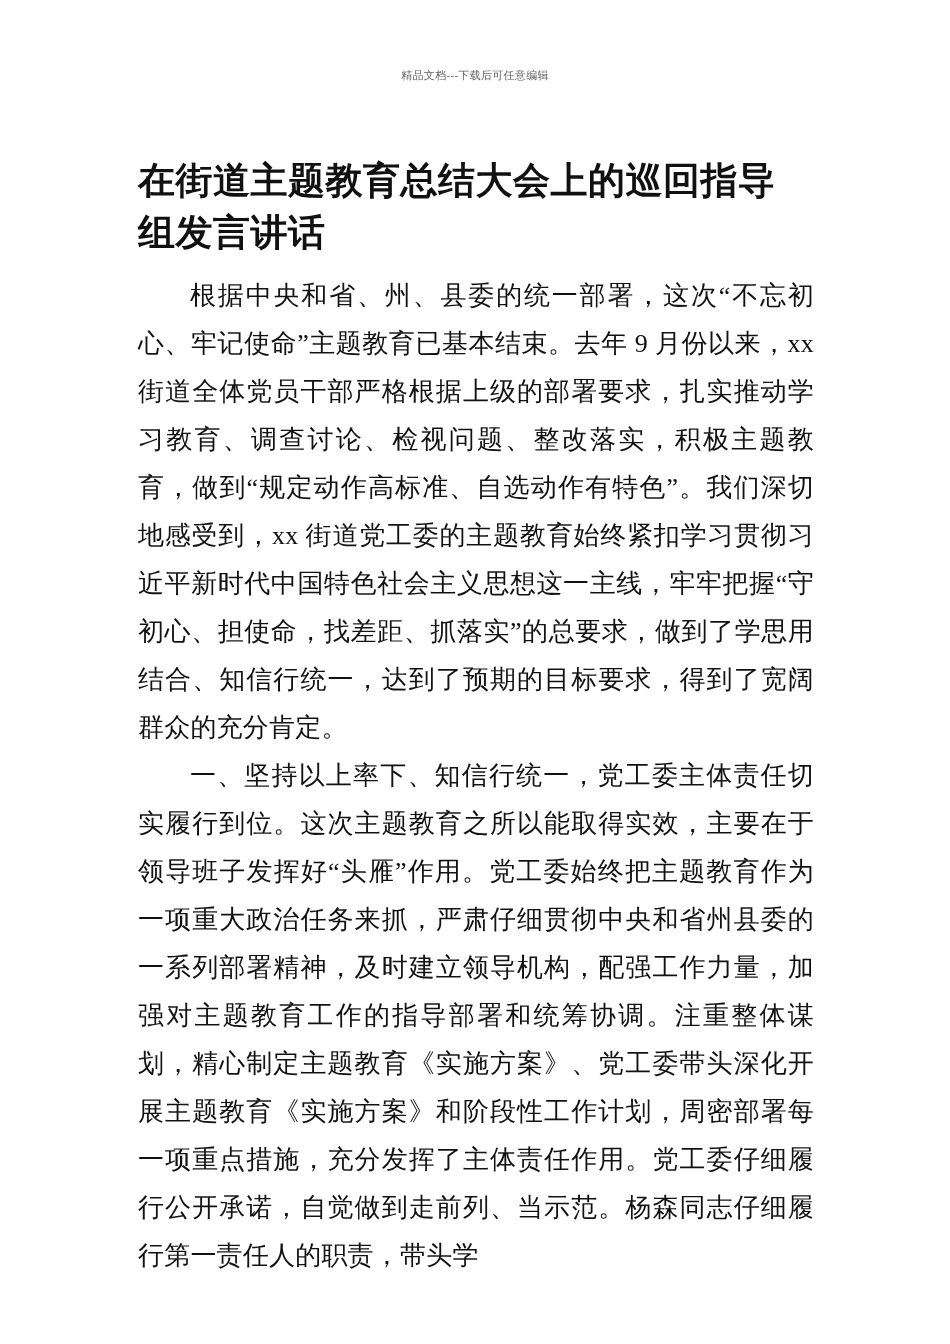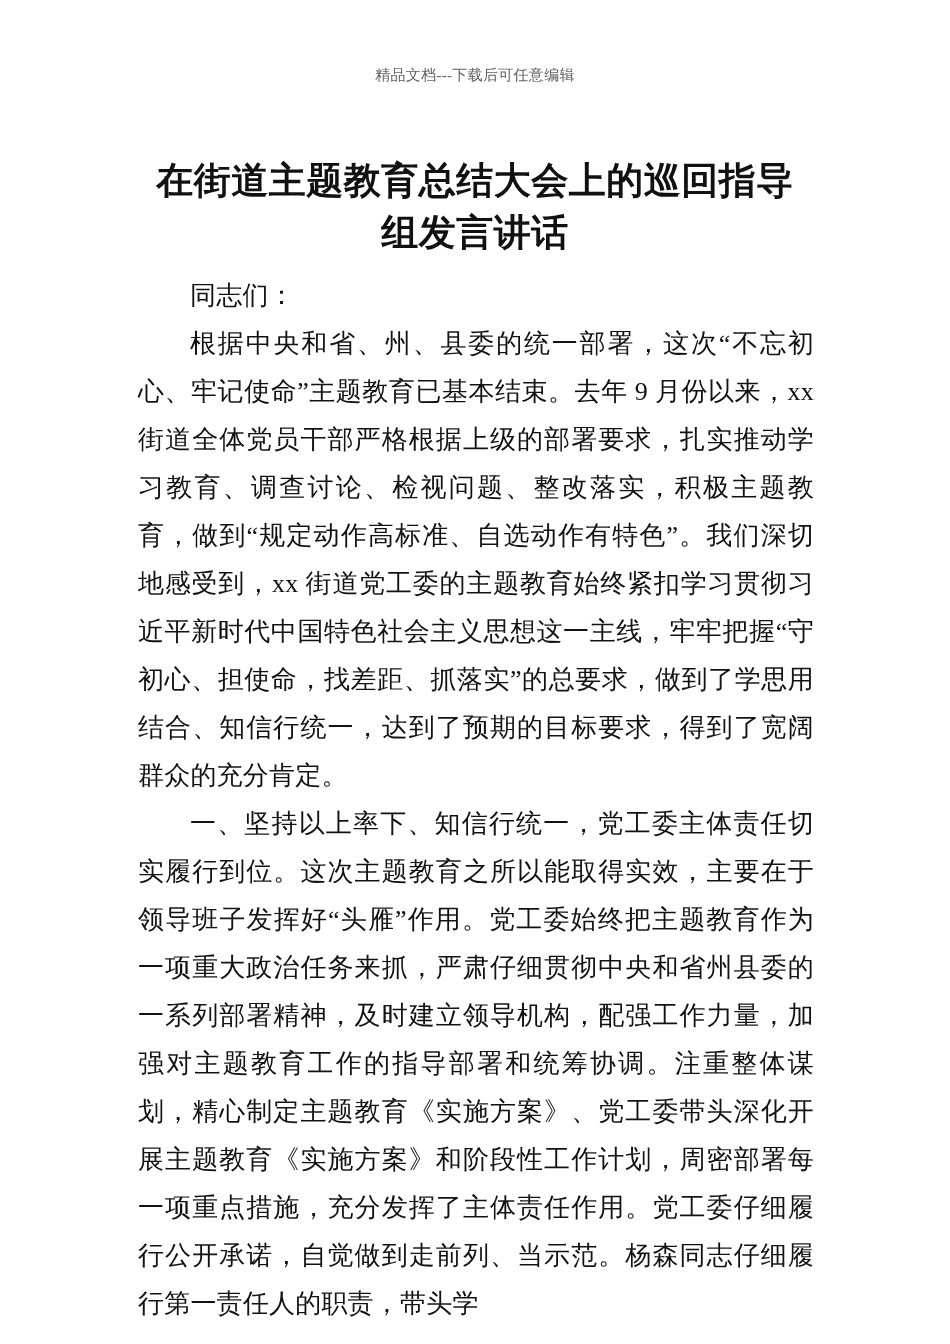--- a/index.html
+++ b/index.html
@@ -25,34 +25,34 @@
   }
 
   
   .doc-header {
     position: absolute;
     top: 66px;
     left: 0;
     width: 950px;
     text-align: center;
     font-family: "Liberation Serif", "DejaVu Serif", serif;
-    font-size: 15px;
+    font-size: 11px;
     line-height: 18px;
     color: #5f5f5f;
     letter-spacing: 0.3px;
     white-space: nowrap;
   }
 
   
   .doc-title {
     position: absolute;
     top: 130px;
     left: 138px;
     width: 674px;
-    text-align: center;
+    text-align: left;
     font-family: "DejaVu Sans", "Liberation Sans", sans-serif;
     font-weight: 700;
     font-size: 37px;
     line-height: 52px;
     letter-spacing: 0.5px;
     color: #111111;
   }
 
   
   .doc-body {
@@ -87,21 +87,20 @@
 <body>
 
 <div class="page">
 
   <div class="doc-header">精品文档---下载后可任意编辑</div>
 
   <h1 class="doc-title">在街道主题教育总结大会上的巡回指导组发言讲话</h1>
 
   <div class="doc-body">
 
-    <p class="para indent">同志们：</p>
 
     <p class="para indent">根据中央和省、州、县委的统一部署，这次“不忘初心、牢记使命”主题教育已基本结束。去年 9 月份以来，xx 街道全体党员干部严格根据上级的部署要求，扎实推动学习教育、调查讨论、检视问题、整改落实，积极主题教育，做到“规定动作高标准、自选动作有特色”。我们深切地感受到，xx 街道党工委的主题教育始终紧扣学习贯彻习近平新时代中国特色社会主义思想这一主线，牢牢把握“守初心、担使命，找差距、抓落实”的总要求，做到了学思用结合、知信行统一，达到了预期的目标要求，得到了宽阔群众的充分肯定。</p>
 
     <p class="para indent">一、坚持以上率下、知信行统一，党工委主体责任切实履行到位。这次主题教育之所以能取得实效，主要在于领导班子发挥好“头雁”作用。党工委始终把主题教育作为一项重大政治任务来抓，严肃仔细贯彻中央和省州县委的一系列部署精神，及时建立领导机构，配强工作力量，加强对主题教育工作的指导部署和统筹协调。注重整体谋划，精心制定主题教育《实施方案》、党工委带头深化开展主题教育《实施方案》和阶段性工作计划，周密部署每一项重点措施，充分发挥了主体责任作用。党工委仔细履行公开承诺，自觉做到走前列、当示范。杨森同志仔细履行第一责任人的职责，带头学</p>
 
   </div>
 
 </div>
 
 </body></html>

